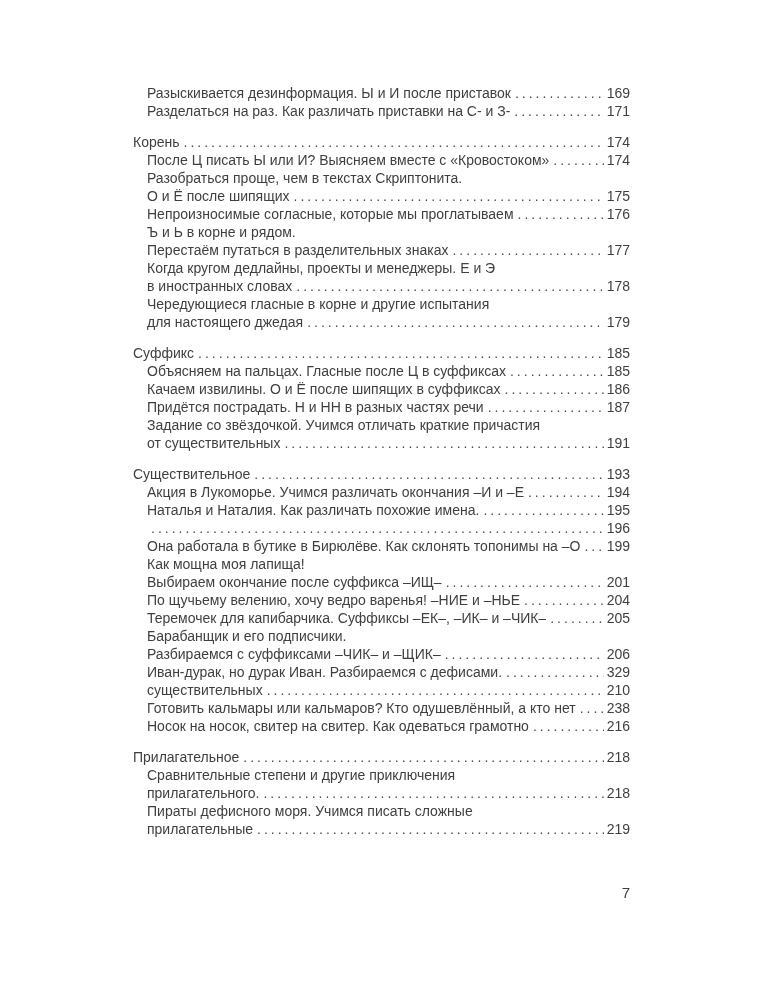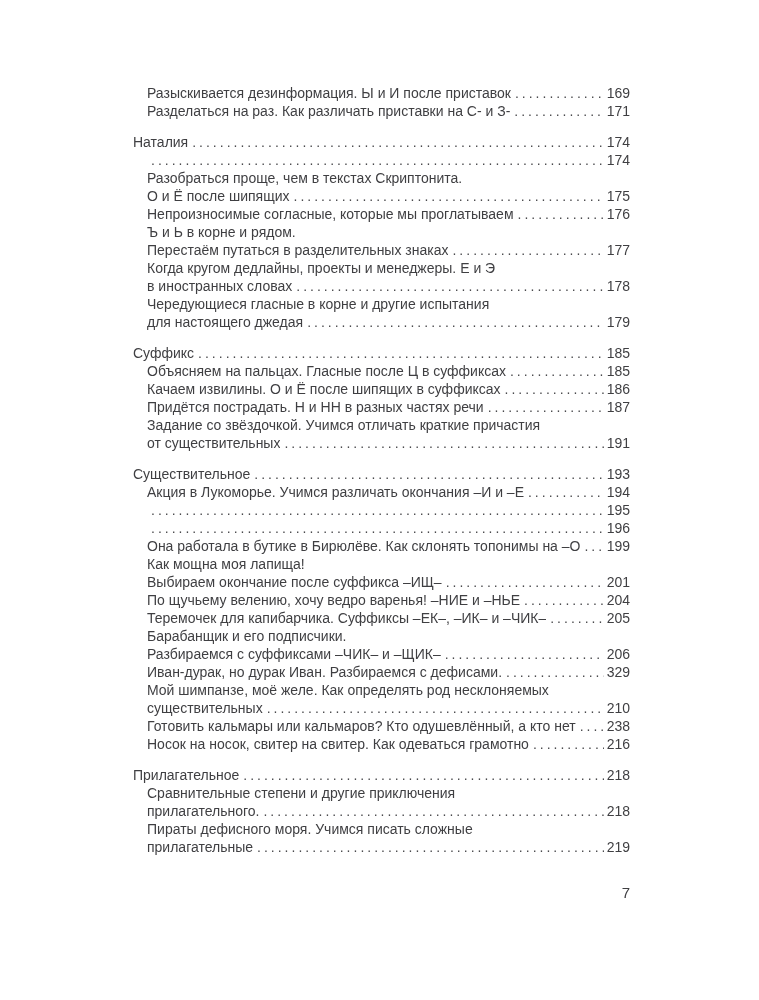--- a/index.html
+++ b/index.html
@@ -75,25 +75,26 @@
         <span class="title">Разыскивается дезинформация. Ы и И после приставок</span>
         <span class="leader">........................................................................................................................................................................................................</span>
         <span class="pagenum">169</span>
       </div>
       <div class="row entry">
         <span class="title">Разделаться на раз. Как различать приставки на С- и З-</span>
         <span class="leader">........................................................................................................................................................................................................</span>
         <span class="pagenum">171</span>
       </div>
       <div class="row section">
-        <span class="title">Наталия</span>
+        <span class="title">Корень</span>
         <span class="leader">........................................................................................................................................................................................................</span>
         <span class="pagenum">174</span>
       </div>
       <div class="row entry">
+        <span class="title">После Ц писать Ы или И? Выясняем вместе с «Кровостоком»</span>
         <span class="leader">........................................................................................................................................................................................................</span>
         <span class="pagenum">174</span>
       </div>
       <div class="row entry">
         <span class="title">Разобраться проще, чем в текстах Скриптонита.</span>
       </div>
       <div class="row entry">
         <span class="title">О и Ё после шипящих</span>
         <span class="leader">........................................................................................................................................................................................................</span>
         <span class="pagenum">175</span>
@@ -159,20 +160,21 @@
         <span class="title">Существительное</span>
         <span class="leader">........................................................................................................................................................................................................</span>
         <span class="pagenum">193</span>
       </div>
       <div class="row entry">
         <span class="title">Акция в Лукоморье. Учимся различать окончания –И и –Е</span>
         <span class="leader">........................................................................................................................................................................................................</span>
         <span class="pagenum">194</span>
       </div>
       <div class="row entry">
+        <span class="title">Наталья и Наталия. Как различать похожие имена.</span>
         <span class="leader">........................................................................................................................................................................................................</span>
         <span class="pagenum">195</span>
       </div>
       <div class="row entry">
         <span class="leader">........................................................................................................................................................................................................</span>
         <span class="pagenum">196</span>
       </div>
       <div class="row entry">
         <span class="title">Она работала в бутике в Бирюлёве. Как склонять топонимы на –О</span>
         <span class="leader">........................................................................................................................................................................................................</span>
@@ -201,23 +203,20 @@
       </div>
       <div class="row entry">
         <span class="title">Разбираемся с суффиксами –ЧИК– и –ЩИК–</span>
         <span class="leader">........................................................................................................................................................................................................</span>
         <span class="pagenum">206</span>
       </div>
       <div class="row entry">
         <span class="title">Иван-дурак, но дурак Иван. Разбираемся с дефисами.</span>
         <span class="leader">........................................................................................................................................................................................................</span>
         <span class="pagenum">329</span>
-      </div>
-      <div class="row entry">
-        <span class="title">Мой шимпанзе, моё желе. Как определять род несклоняемых</span>
       </div>
       <div class="row entry">
         <span class="title">существительных</span>
         <span class="leader">........................................................................................................................................................................................................</span>
         <span class="pagenum">210</span>
       </div>
       <div class="row entry">
         <span class="title">Готовить кальмары или кальмаров? Кто одушевлённый, а кто нет</span>
         <span class="leader">........................................................................................................................................................................................................</span>
         <span class="pagenum">238</span>

